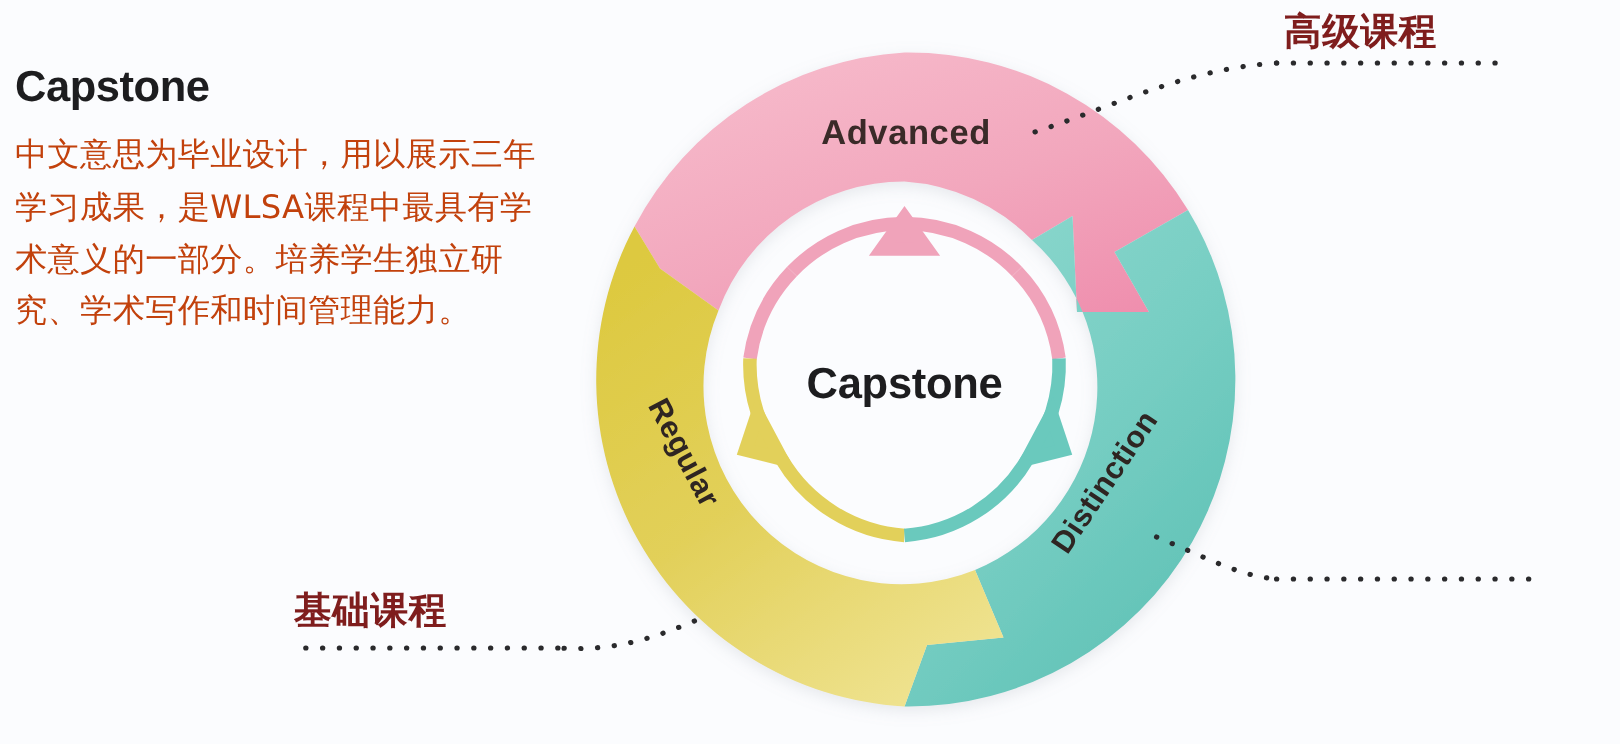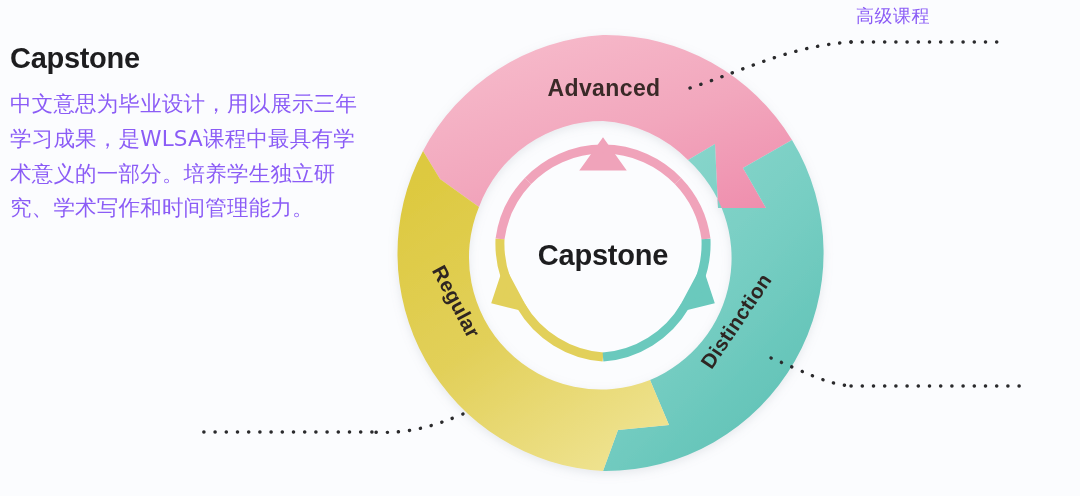--- a/index.html
+++ b/index.html
@@ -13,21 +13,21 @@
 
   
   #left-panel{
     position:absolute;left:8px;top:44px;width:366px;
   }
   #heading{
     font-size:29px;font-weight:bold;color:#1d1d1f;
     letter-spacing:-0.3px;margin:0 0 14px 2px;line-height:1;
   }
   #body-text{
-    font-size:21.5px;color:#8b5cf6;line-height:1.62;
+    font-size:21.5px;color:#c2410c;line-height:1.62;
     letter-spacing:0.2px;margin:0 0 0 2px;
     font-family:"DejaVu Sans","Liberation Sans",sans-serif;
   }
 
   
   #donut-svg{position:absolute;left:0;top:0;width:1080px;height:496px;}
 
   .seg-label{
     font-family:"Liberation Sans","DejaVu Sans",sans-serif;
     font-weight:bold;fill:#3a2a28;
@@ -36,21 +36,21 @@
   #label-regular,#label-distinction{font-size:20.5px;letter-spacing:0.3px;fill:#2e2522;}
   #center-title{
     font-family:"Liberation Sans","DejaVu Sans",sans-serif;
     font-size:29px;font-weight:bold;fill:#1d1d1f;letter-spacing:-0.2px;
   }
 
   
   .callout{
     position:absolute;
     font-family:"DejaVu Sans","Liberation Sans",sans-serif;
-    font-size:18px;font-weight:normal;color:#8b5cf6;
+    font-size:25px;font-weight:bold;color:#7f1d1d;
     letter-spacing:0.5px;white-space:nowrap;
   }
   #callout-advanced{left:856px;top:4px;}
   #callout-distinction{left:856px;top:348px;}
   #callout-regular{left:196px;top:390px;}
 
   
   #watermark{
     position:absolute;left:806px;top:437px;
     display:flex;align-items:center;gap:9px;
@@ -172,15 +172,16 @@
 
     <g stroke="#2a2a2c" stroke-width="3.4" stroke-linecap="round" fill="none" stroke-dasharray="0.2 11">
       <path d="M 463 414 C 430 428 405 434 372 432"></path>
     </g>
     <g stroke="#2a2a2c" stroke-width="3.4" stroke-linecap="round" fill="none" stroke-dasharray="0.2 11">
       <path d="M 372 432 L 198 432"></path>
     </g>
   </svg>
 
   <div class="callout" id="callout-advanced">高级课程</div>
+  <div class="callout" id="callout-regular">基础课程</div>
 
 
 </div>
 
 </body></html>

